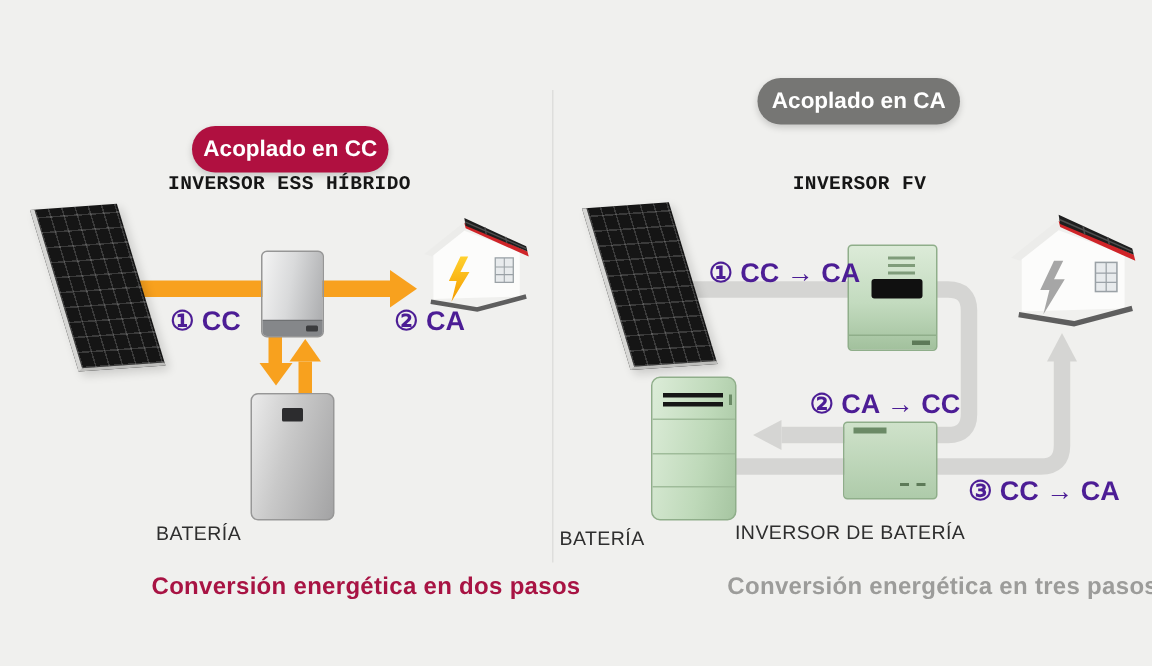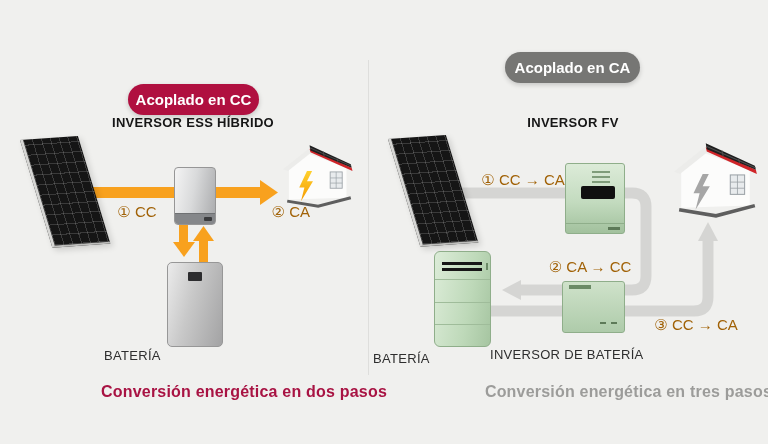--- a/index.html
+++ b/index.html
@@ -22,28 +22,28 @@
   .pill{
     position:absolute;height:31px;border-radius:16px;
     color:#ffffff;font-weight:bold;font-size:15px;line-height:31px;
     text-align:center;box-shadow:0 2px 5px rgba(0,0,0,.18);
   }
   .pill.cc{left:128px;top:52px;width:131px;background:#b01040;margin-top:32px;}
   .pill.ca{left:505px;top:52px;width:135px;background:#767674;}
 
   .title{
     position:absolute;top:115px;width:260px;text-align:center;
-    font-size:13px;font-weight:bold;color:#161616;letter-spacing:.3px;
+    font-size:13px;font-weight:bold;color:#161616;letter-spacing:.3px;font-family:Liberation Mono, monospace;
   }
   .title.l{left:63px;}
   .title.r{left:443px;}
 
   .step{
     position:absolute;width:120px;text-align:center;
-    font-size:15px;font-weight:normal;color:#a16207;white-space:nowrap;
+    font-size:18px;font-weight:bold;color:#4c1d95;white-space:nowrap;
   }
   .devlabel{
     position:absolute;width:180px;
     font-size:13px;color:#2e2e2e;letter-spacing:.3px;white-space:nowrap;
   }
   .caption{
     position:absolute;top:383px;width:384px;text-align:right;
     font-size:16px;font-weight:bold;letter-spacing:.2px;
   }
   .caption.l{left:3px;color:#a81343;}

